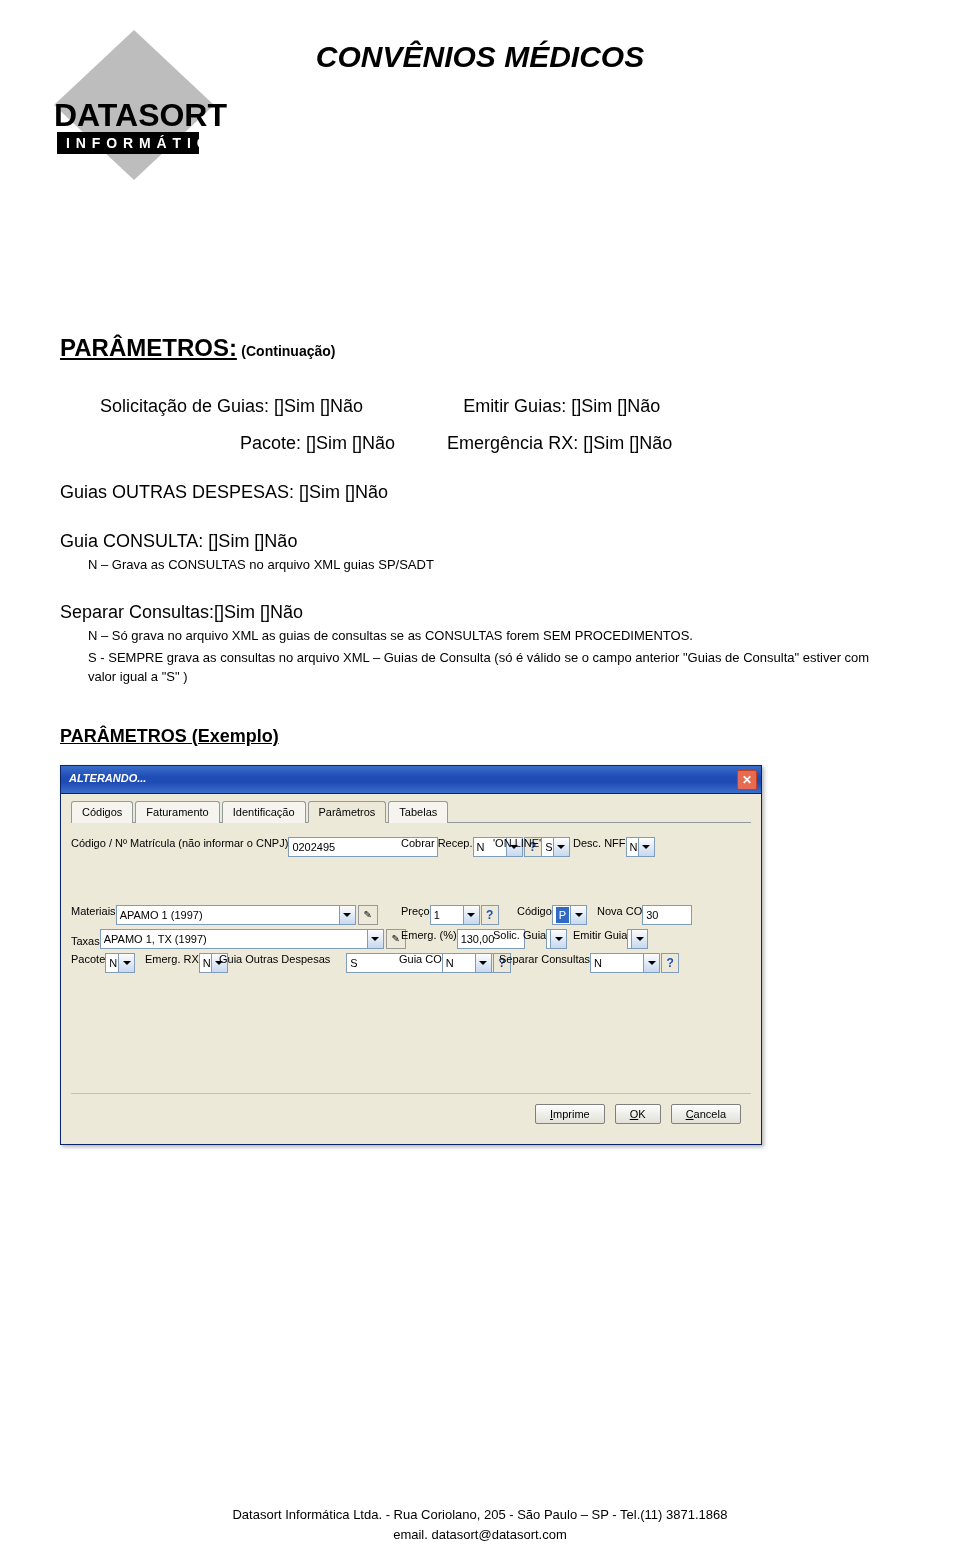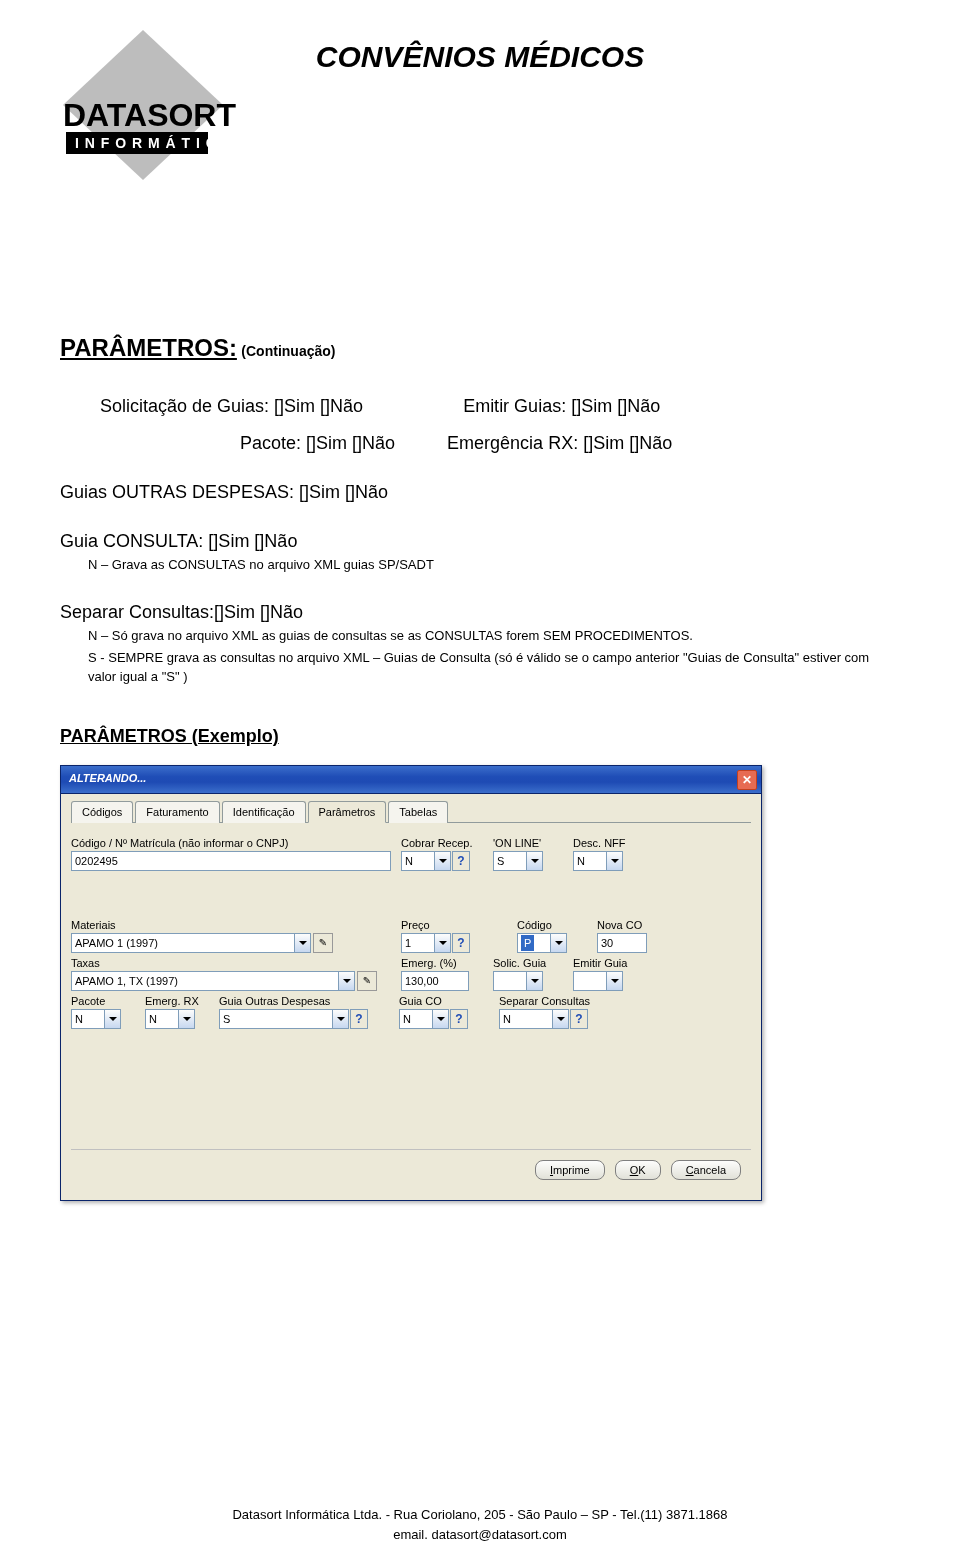--- a/index.html
+++ b/index.html
@@ -1,17 +1,17 @@
 <!DOCTYPE html>
 <html><head>
 <meta charset="utf-8">
 <style>
   html,body { margin:0; padding:0; width:960px; height:1550px; font-family: Arial, Helvetica, sans-serif; background:#fff; color:#000; }
   .page { position:relative; width:960px; height:1550px; padding:30px 60px 0 60px; box-sizing:border-box; }
-  .logo { position:absolute; left:63px; top:30px; }
+  .logo { position:absolute; left:54px; top:30px; }
   .logo svg { display:block; }
   .doc-title { text-align:center; font-weight:bold; font-style:italic; font-size:30px; margin:10px 0 0 0; }
   .content { margin-top:260px; }
   h2.sect { font-size:24px; margin:0; font-weight:bold; text-decoration:underline; display:inline; }
   .cont { font-size:14px; font-weight:bold; }
   .p-row { margin-top:28px; display:flex; gap:60px; }
   .p-row.first { margin-top:34px; }
   .p-row.tight { margin-top:16px; gap:48px; }
   .lbl { font-size:18px; }
   .sublbl { font-size:18px; display:block; margin-top:28px; }
@@ -21,32 +21,32 @@
   
   .dialog { width:700px; border:1px solid #0a246a; background:#ece9d8; font-size:11px; font-family: Tahoma, Arial, sans-serif; box-shadow: 2px 2px 4px rgba(0,0,0,0.3); }
   .dlg-title { height:28px; background:linear-gradient(#3b6ecb,#1f4db6 40%,#1e4bb4 60%,#3b6ecb); color:#fff; font-weight:bold; font-style:italic; padding:6px 6px 0 8px; box-sizing:border-box; position:relative; border-bottom:1px solid #0a246a; }
   .dlg-close { position:absolute; right:4px; top:4px; width:20px; height:20px; background:#e76b52; border:1px solid #c2401f; color:#fff; text-align:center; line-height:18px; font-weight:bold; font-style:normal; font-size:12px; box-sizing:border-box; border-radius:2px; }
   .dlg-body { padding:6px 10px 10px 10px; }
   .tabs { display:flex; border-bottom:1px solid #919b9c; margin-bottom:14px; }
   .tab { padding:4px 10px; border:1px solid #919b9c; border-bottom:none; background:#f5f4ee; margin-right:2px; border-radius:3px 3px 0 0; position:relative; top:1px; }
   .tab.active { background:#ece9d8; font-weight:normal; border-bottom:1px solid #ece9d8; }
   .form { }
   .form-row { display:flex; gap:10px; margin-bottom:4px; align-items:flex-end; }
-  .field { display:flex; flex-direction:column; }
+  .field { display:flex; flex-direction:row; }
   .field label { font-size:11px; margin-bottom:2px; white-space:nowrap; }
   .ctrl { display:flex; align-items:stretch; }
   .input { height:20px; background:#fff; border:1px solid #7f9db9; box-sizing:border-box; padding:2px 3px; font-size:11px; font-family: Tahoma, Arial, sans-serif; }
   .dd { height:20px; background:#fff; border:1px solid #7f9db9; box-sizing:border-box; padding:0 0 0 3px; display:flex; align-items:center; justify-content:space-between; font-size:11px; }
   .dd-btn { width:15px; height:18px; background:linear-gradient(#fdfdfc,#c7d8f0); border-left:1px solid #7f9db9; display:flex; align-items:center; justify-content:center; }
   .dd-btn::after { content:""; border-left:4px solid transparent; border-right:4px solid transparent; border-top:4px solid #000; }
   .help-btn { width:18px; height:20px; border:1px solid #7f9db9; background:#ece9d8; display:flex; align-items:center; justify-content:center; font-weight:bold; color:#1f4db6; font-size:12px; margin-left:1px; box-sizing:border-box; }
   .icon-btn { width:20px; height:20px; border:1px solid #999; background:#ece9d8; display:flex; align-items:center; justify-content:center; margin-left:2px; box-sizing:border-box; }
   .sel-val { background:#316ac5; color:#fff; padding:0 3px; height:16px; line-height:16px; }
   .dlg-footer { border-top:1px solid #c0c0c0; padding:10px; display:flex; justify-content:flex-end; gap:10px; margin-top:120px; }
-  .btn { border:1px solid #7f7f7f; background:linear-gradient(#fdfdfc,#e1e1d8); padding:3px 14px; font-size:11px; border-radius:8px; }
+  .btn { border:1px solid #7f7f7f; background:linear-gradient(#fdfdfc,#e1e1d8); padding:3px 14px; font-size:11px; border-radius:2px; }
   .btn u { text-decoration:underline; }
 
   .page-footer { position:absolute; bottom:6px; left:0; width:960px; text-align:center; font-size:13px; line-height:1.5; }
 </style>
 </head>
 <body>
 
 <div class="page">
   <div class="logo">
     <svg width="190" height="150" viewBox="0 0 190 150">
@@ -164,21 +164,21 @@
                   <div class="dd-btn"></div>
                 </div>
             </div>
             <div class="field" style="width:70px;margin-top:44px;">
               <label>Nova CO</label>
               <input class="input" style="width: 50px;" value="30">
             </div>
           </div>
 
           <div class="form-row">
-            <div class="field" style="width:320px;">
+            <div class="field" style="width:320px;align-items:flex-end;">
               <label>Taxas</label>
               <div class="ctrl">
                 <div class="dd" style="width:284px;">
                     <span>APAMO 1, TX (1997)</span>
                     <div class="dd-btn"></div>
                   </div>
                 <div class="icon-btn">
                     <span style="font-size:10px;">✎</span>
                   </div>
               </div>
@@ -211,21 +211,21 @@
                   <div class="dd-btn"></div>
                 </div>
             </div>
             <div class="field" style="width:64px;">
               <label>Emerg. RX</label>
               <div class="dd" style="width:50px;">
                   <span>N</span>
                   <div class="dd-btn"></div>
                 </div>
             </div>
-            <div class="field" style="width:170px;">
+            <div class="field" style="width:170px;gap:16px;">
               <label>Guia Outras Despesas</label>
               <div class="ctrl">
                 <div class="dd" style="width:130px;">
                     <span>S</span>
                     <div class="dd-btn"></div>
                   </div>
                 <div class="help-btn">?</div>
               </div>
             </div>
             <div class="field" style="width:90px;">

